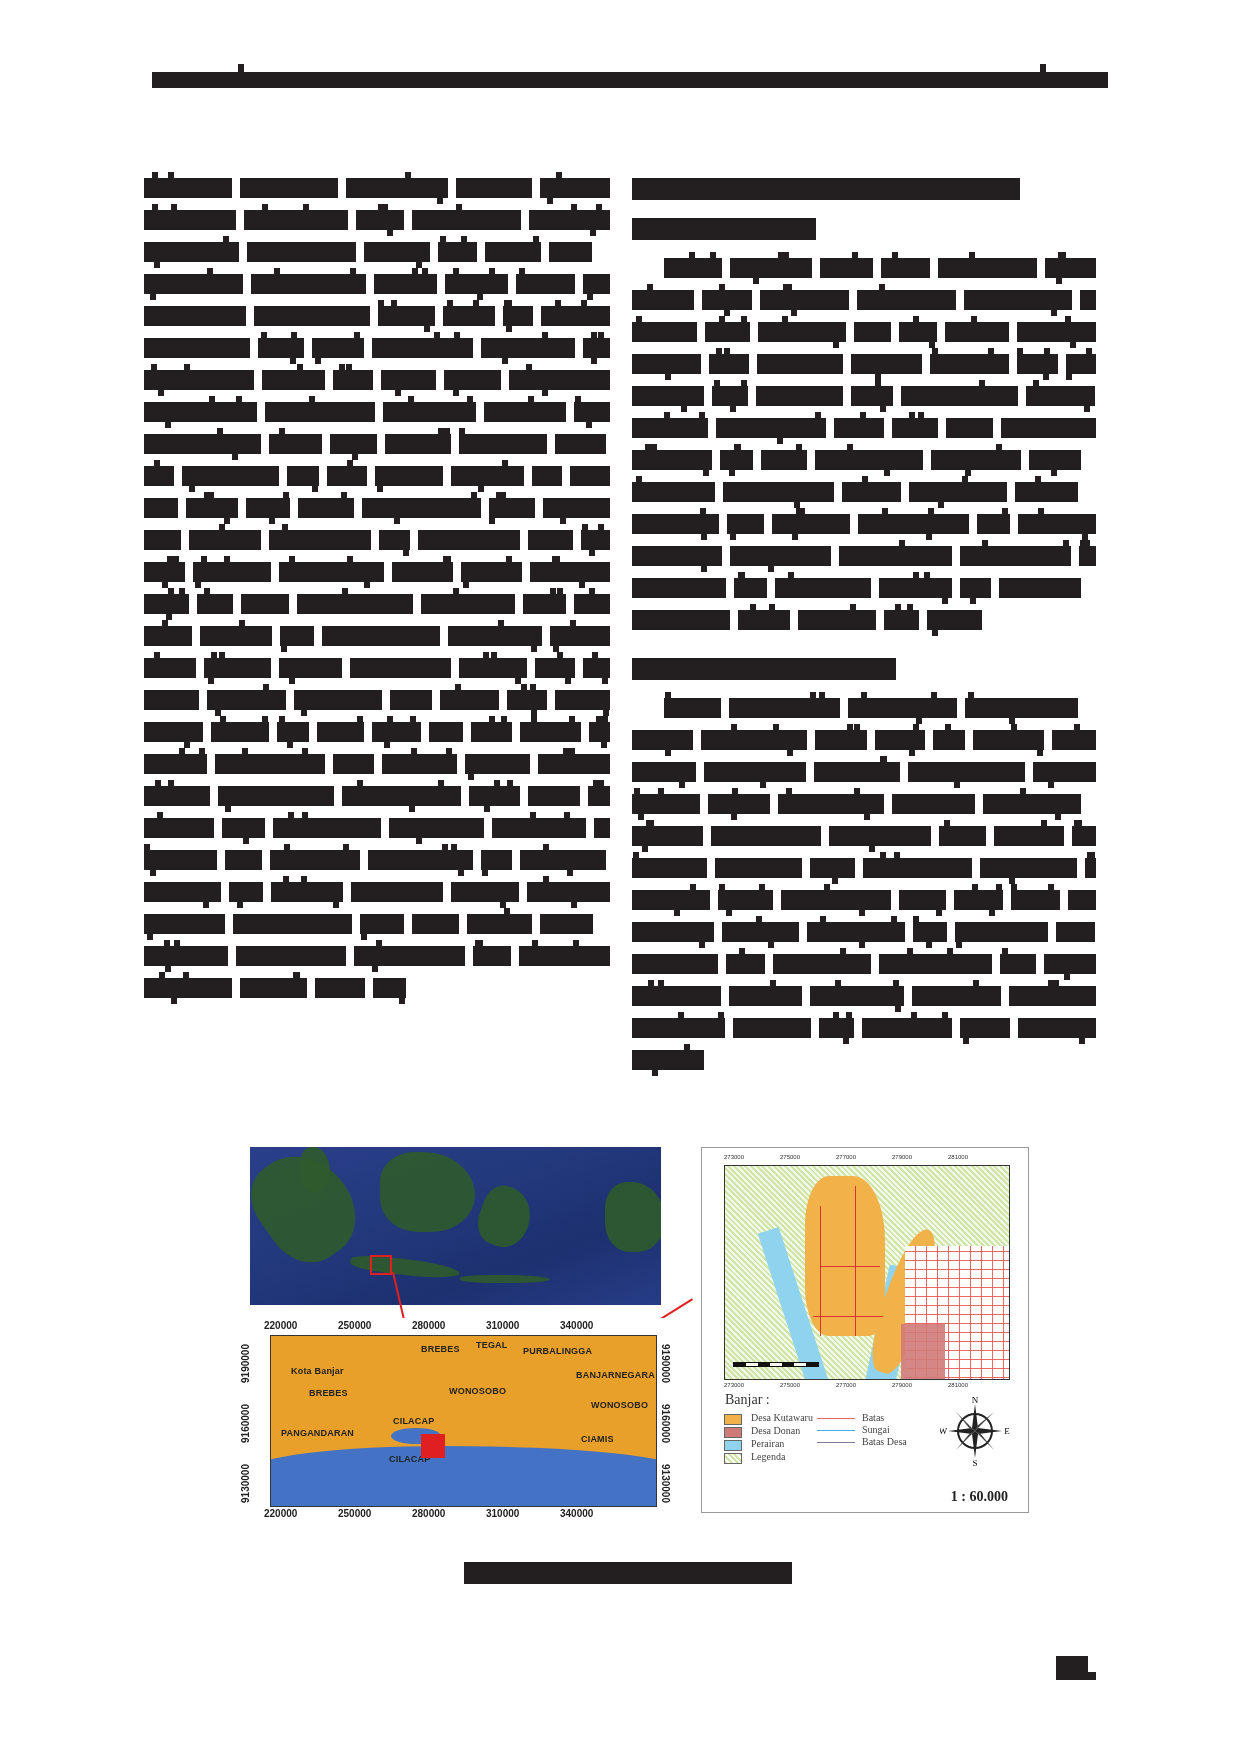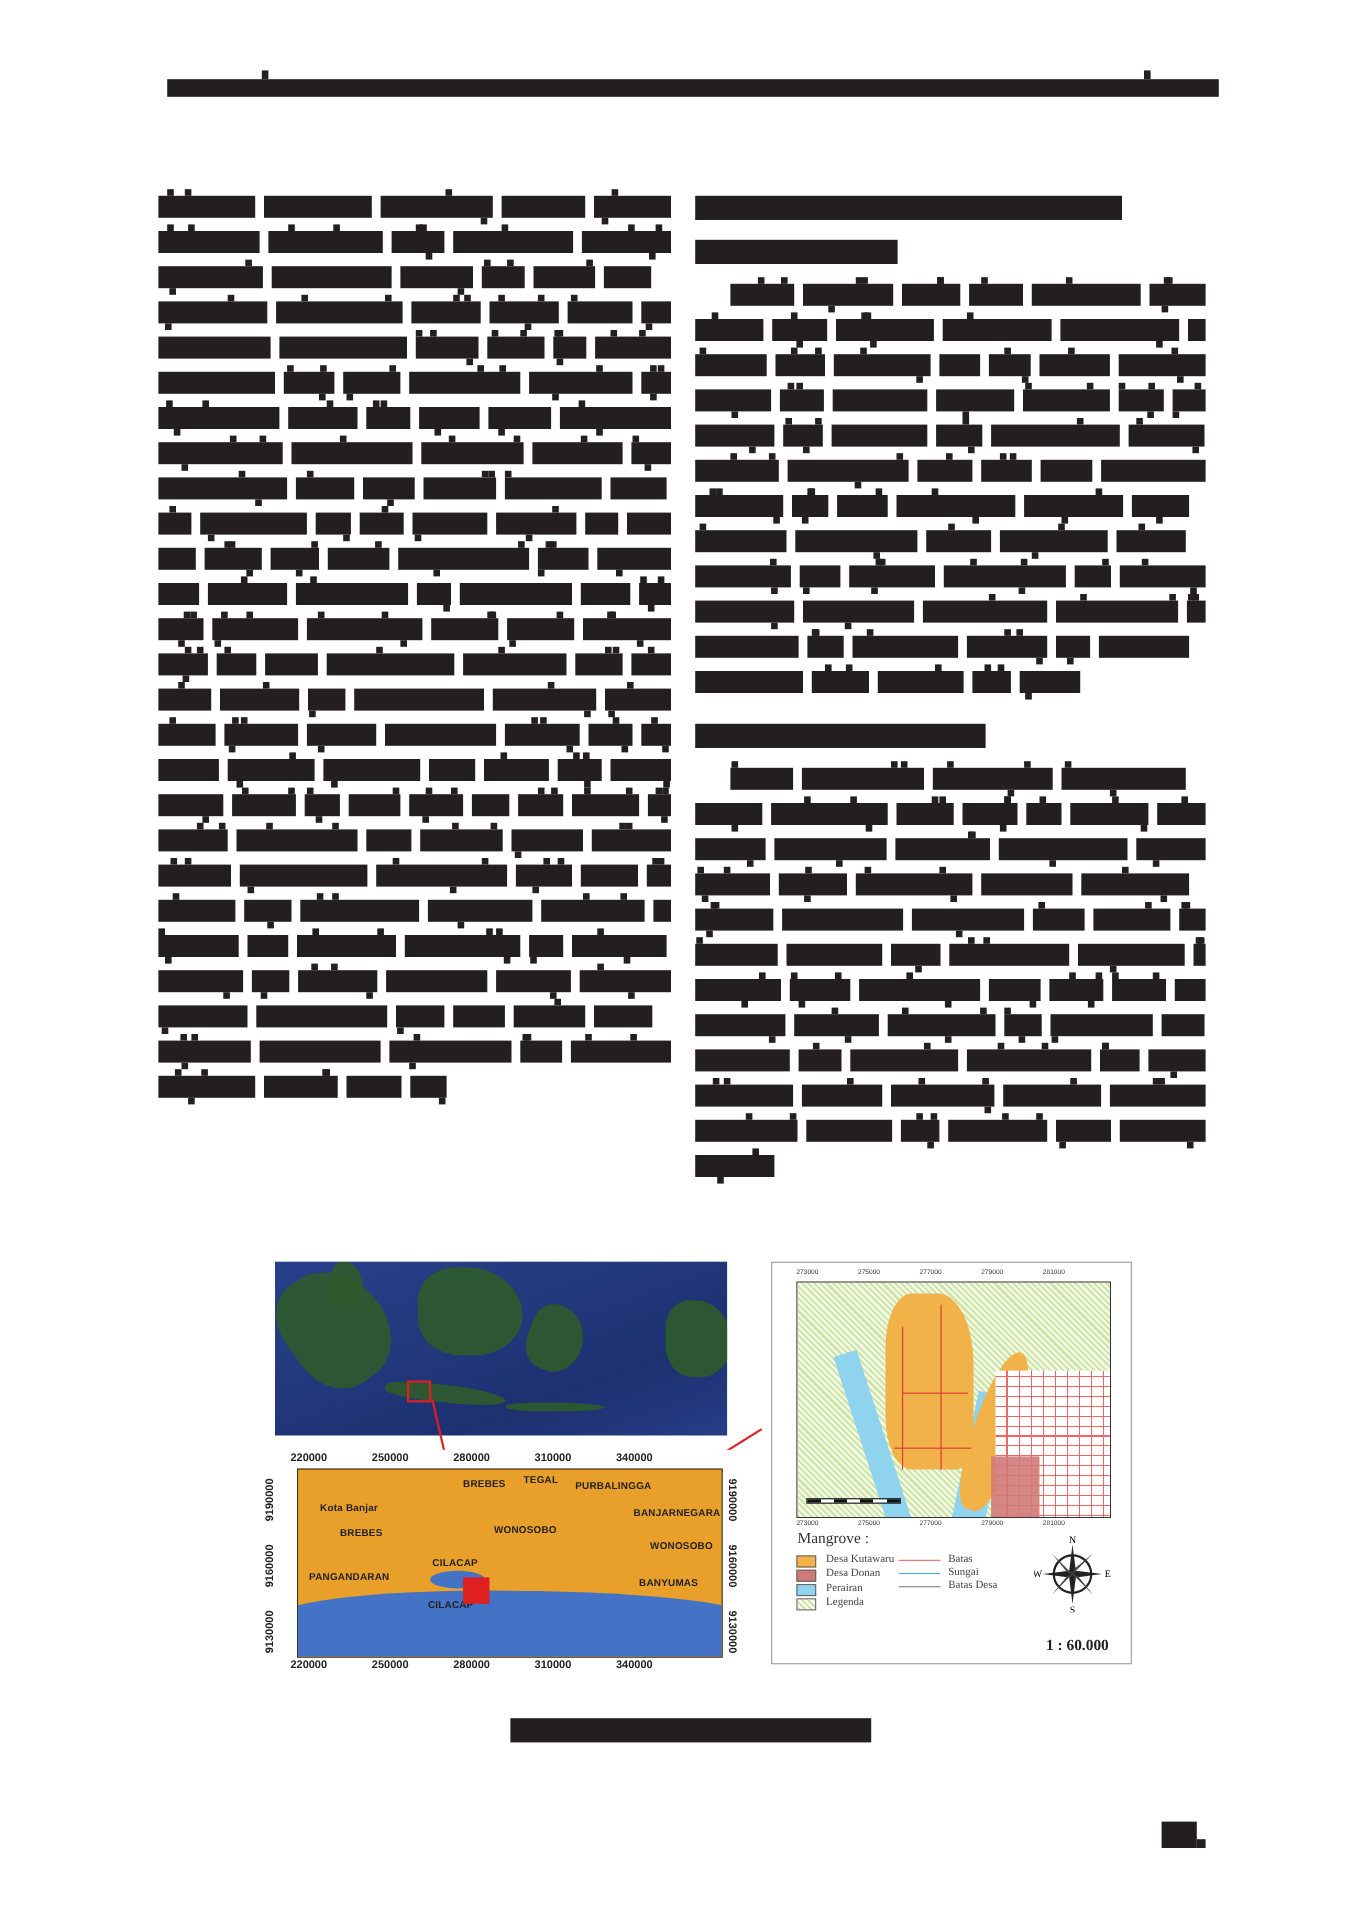--- a/index.html
+++ b/index.html
@@ -923,21 +923,21 @@
     <div class="reg" style="left:150px;top:8px;">BREBES</div>
     <div class="reg" style="left:205px;top:4px;">TEGAL</div>
     <div class="reg" style="left:252px;top:10px;">PURBALINGGA</div>
     <div class="reg" style="left:20px;top:30px;">Kota Banjar</div>
     <div class="reg" style="left:305px;top:34px;">BANJARNEGARA</div>
     <div class="reg" style="left:38px;top:52px;">BREBES</div>
     <div class="reg" style="left:178px;top:50px;">WONOSOBO</div>
     <div class="reg" style="left:320px;top:64px;">WONOSOBO</div>
     <div class="reg" style="left:122px;top:80px;">CILACAP</div>
     <div class="reg" style="left:10px;top:92px;">PANGANDARAN</div>
-    <div class="reg" style="left:310px;top:98px;">BANYUMAS</div>
+    <div class="reg" style="left:310px;top:98px;">CIAMIS</div>
     <div class="reg" style="left:118px;top:118px;">CILACAP</div>
     <div style="position:absolute;left:150px;top:98px;width:24px;height:24px;background:#e02020;"></div>
   </div>
 </div>
 
 <div class="fig detail">
   <div class="dtick" style="left:22px;top:6px;">273000</div>
   <div class="dtick" style="left:78px;top:6px;">275000</div>
   <div class="dtick" style="left:134px;top:6px;">277000</div>
   <div class="dtick" style="left:190px;top:6px;">279000</div>
@@ -960,21 +960,21 @@
     <div style="position:absolute;left:180px;top:80px;width:110px;height:140px;background:#fff;background-image:repeating-linear-gradient(0deg,transparent 0 8px,#e66 8px 9px),repeating-linear-gradient(90deg,transparent 0 10px,#e66 10px 11px);"></div>
     <div style="position:absolute;left:176px;top:158px;width:44px;height:56px;background:#d07a78;opacity:.9;"></div>
 
     <div style="position:absolute;left:95px;top:40px;width:1px;height:130px;background:#d33;"></div>
     <div style="position:absolute;left:130px;top:20px;width:1px;height:150px;background:#d33;"></div>
     <div style="position:absolute;left:95px;top:100px;width:60px;height:1px;background:#d33;"></div>
     <div style="position:absolute;left:88px;top:150px;width:70px;height:1px;background:#d33;"></div>
 
     <div style="position:absolute;left:8px;top:196px;width:84px;height:3px;background:repeating-linear-gradient(90deg,#111 0 12px,#fff 12px 24px);border:1px solid #111;"></div>
   </div>
-  <div class="legend-title">Mangrove :</div>
+  <div class="legend-title">Banjar :</div>
   <div class="swatch" style="left:22px;top:266px;background:#f2b24a;"></div>
   <div class="legend-item" style="left:49px;top:264px;">Desa Kutawaru</div>
   <div class="swatch" style="left:22px;top:279px;background:#d07a78;"></div>
   <div class="legend-item" style="left:49px;top:277px;">Desa Donan</div>
   <div class="swatch" style="left:22px;top:292px;background:#8fd3ee;"></div>
   <div class="legend-item" style="left:49px;top:290px;">Perairan</div>
   <div class="swatch" style="left:22px;top:305px;background:repeating-linear-gradient(45deg,#cfe6a8 0 2px,#fff 2px 4px);"></div>
   <div class="legend-item" style="left:49px;top:303px;">Legenda</div>
   <div class="lline" style="left:115px;top:270px;background:#e66;"></div>
   <div class="legend-item" style="left:160px;top:264px;">Batas</div>

